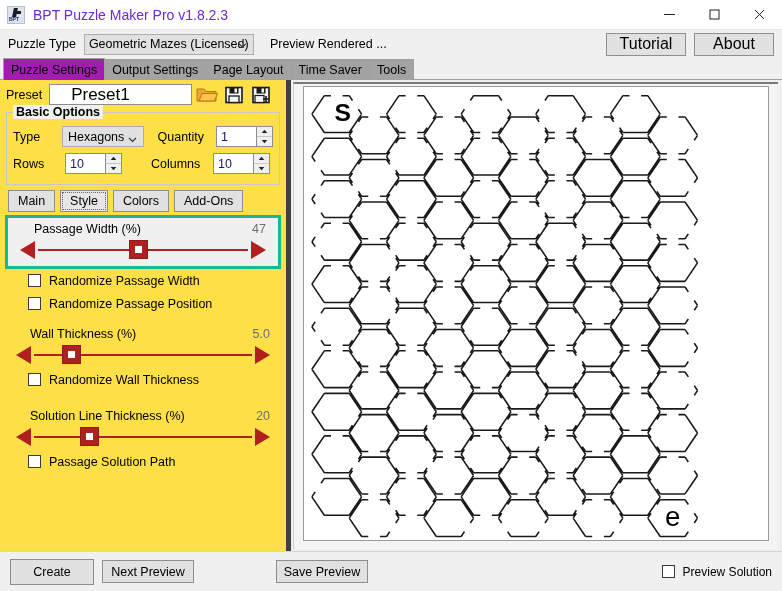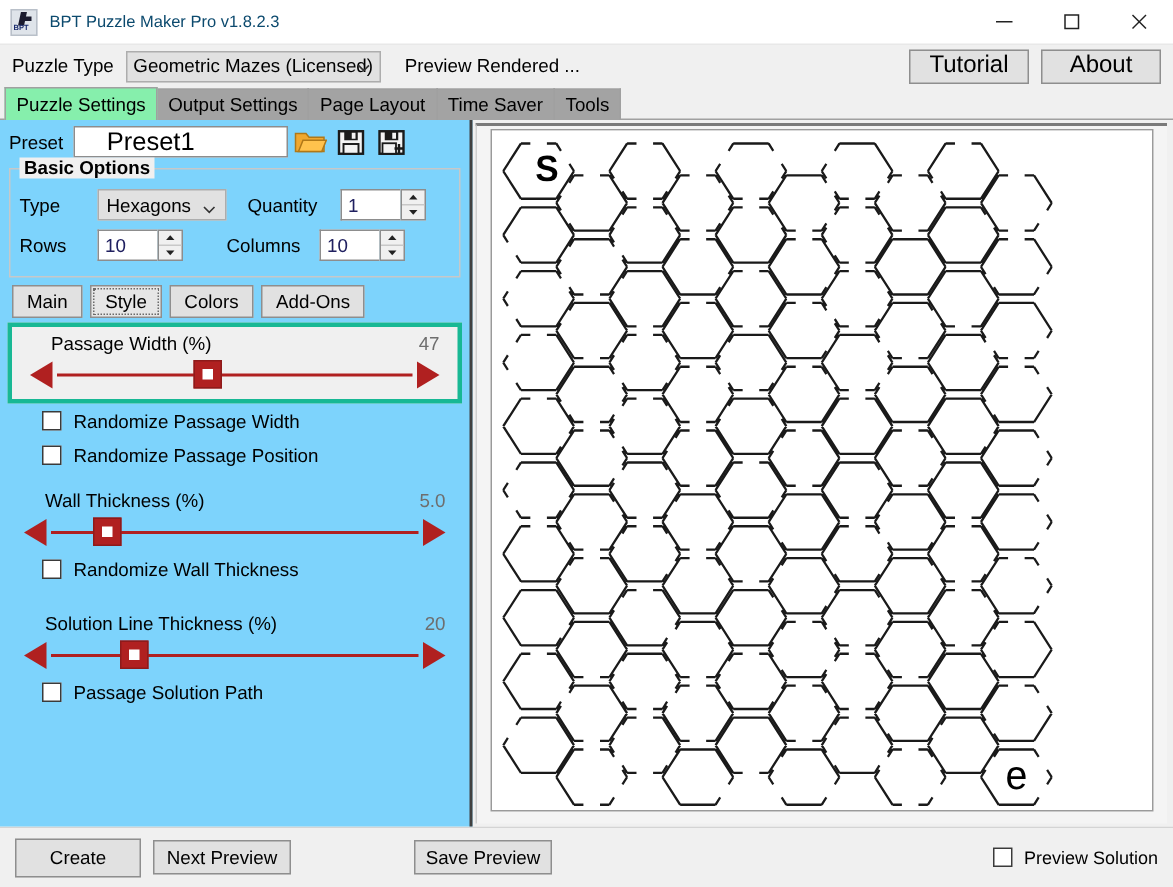--- a/index.html
+++ b/index.html
@@ -28,21 +28,21 @@
   }
   .title-icon {
     width: 18px; height: 18px; margin-left: 7px; margin-right: 8px;
     position: relative; flex: none;
     background: #dfe4ea;
     border: 1px solid #b9c0c9;
   }
   .title-icon .g1 { position:absolute; left:5px; top:1px; width:4px; height:9px; background:#1a1a2e; transform: skewX(-12deg); }
   .title-icon .g2 { position:absolute; left:8px; top:4px; width:5px; height:3px; background:#1a1a2e; }
   .title-icon .g3 { position:absolute; left:1px; bottom:1px; font-size:5px; font-weight:bold; color:#1a2b6d; letter-spacing:0px; line-height:5px;}
-  .title-text { font-size: 11px; color: #0c4a6e; flex: 1; }
+  .title-text { font-size: 14px; color: #6d28d9; flex: 1; }
   .win-btns { display: flex; height: 30px; }
   .win-btn {
     width: 45px; height: 30px;
     display: flex; align-items: center; justify-content: center;
   }
   .win-btn svg { display: block; }
 
   
   .typerow {
     height: 28px; display: flex; align-items: center;
@@ -77,30 +77,30 @@
     height: 1px; background: #a0a0a0;
   }
   .tab {
     height: 21px; padding: 0 7px;
     display: flex; align-items: center;
     font-size: 12.5px;
     border: 1px solid #a0a0a0; border-bottom: none;
     background: #a3a3a3; margin-right: -1px;
     position: relative; z-index: 1;
   }
-  .tab.active { background: #86efac; height: 22px; z-index: 3; }
+  .tab.active { background: #a21caf; height: 22px; z-index: 3; }
 
   
   .body {
     flex: 1; display: flex; padding: 0; position: relative;
     background: #f0f0f0;
   }
   .left {
-    width: 315px; position: relative; background: #7dd3fc;
-    border-right: 2px solid #404040;
+    width: 291px; position: relative; background: #fde047;
+    border-right: 5px solid #404040;
   }
   .right { flex: 1; position: relative; padding: 3px 5px 2px 2px; }
 
   
   .preset-row {
     display: flex; align-items: center; height: 26px;
     padding: 3px 0 0 6px;
   }
   .preset-row .lbl { font-size: 12.5px; margin-right: 7px; }
   .preset-input {

